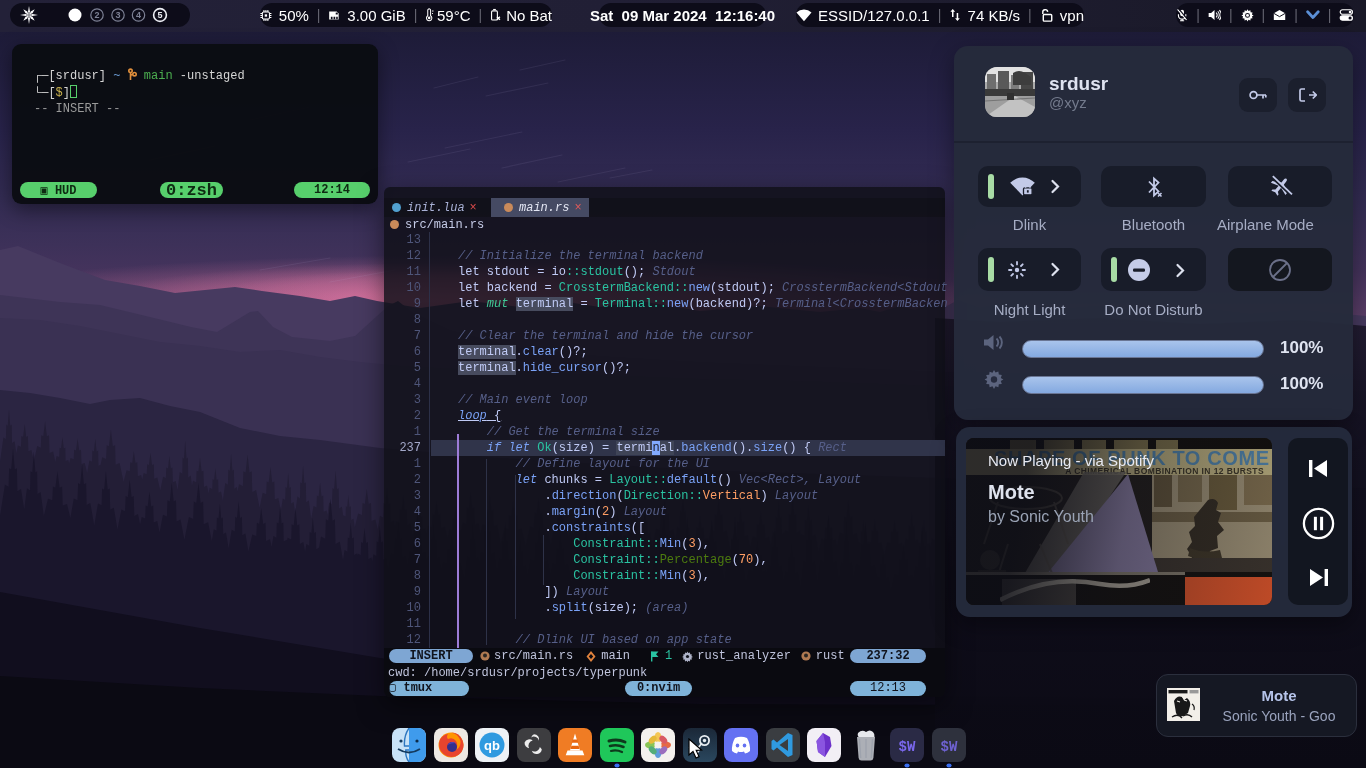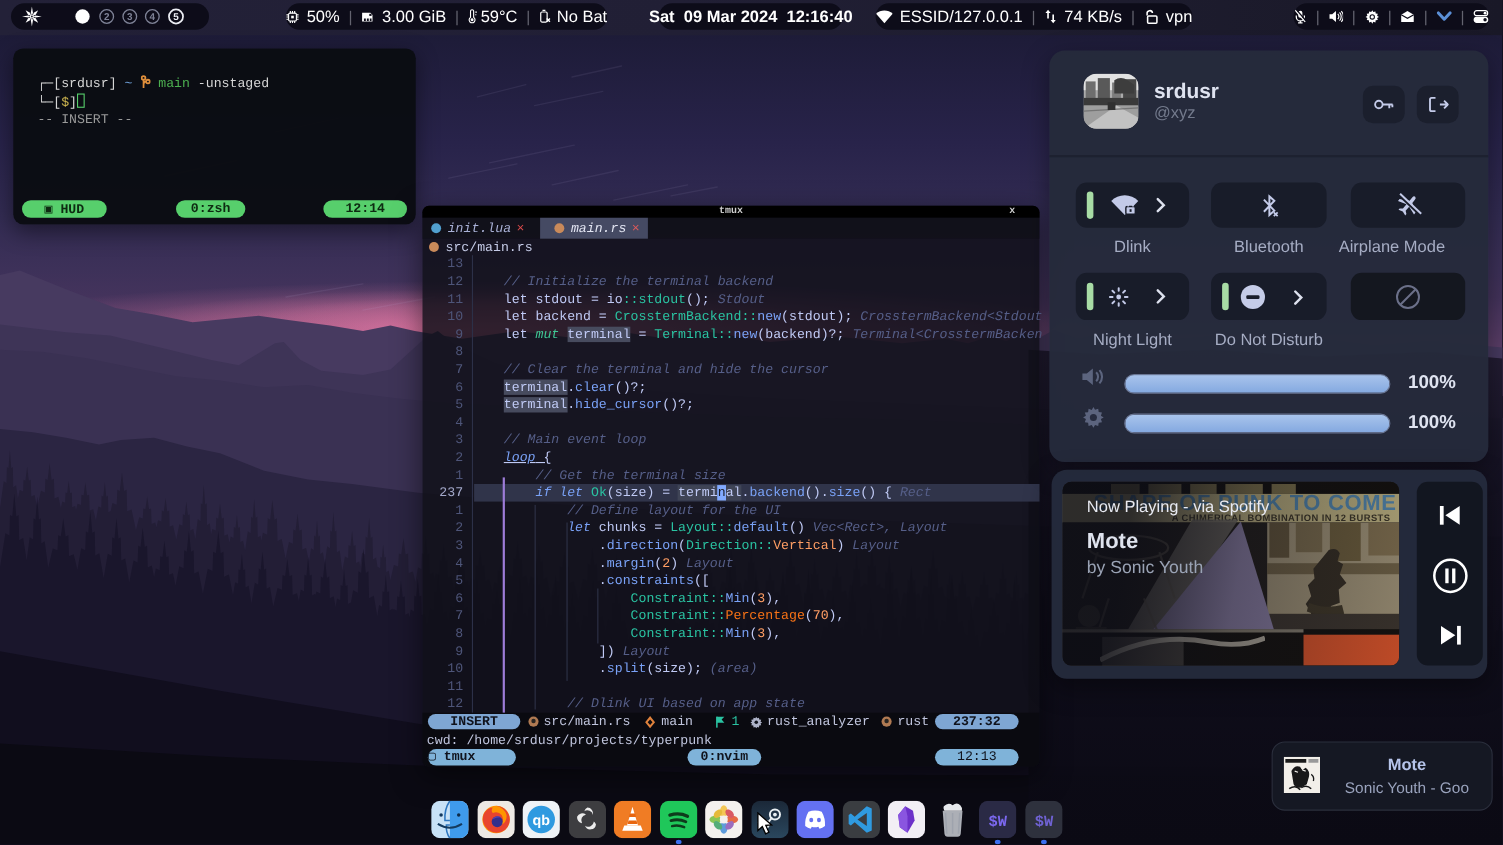--- a/index.html
+++ b/index.html
@@ -194,26 +194,25 @@
  <div class="abs" style="left:22px;top:24px;white-space:pre">┌─[srdusr] <span style="color:#6b9bd2">~</span> <svg width="9" height="13" viewBox="0 0 9 13" style="vertical-align:-2px">
           <g fill="none" stroke="#e08f3c" stroke-width="1.6">
             <circle cx="2.5" cy="2.8" r="1.7"></circle>
             <circle cx="6.5" cy="6.2" r="1.7"></circle>
             <path d="M2.5 4.5 V12 M2.5 9 Q2.5 6.2 4.8 6.2"></path>
           </g>
         </svg> <span style="color:#4caf50">main</span> -unstaged</div>
  <div class="abs" style="left:22px;top:41px;white-space:pre">└─[<span style="color:#cdb54f">$</span>]<span style="display:inline-block;width:7px;height:13px;border:1.3px solid #57cf6c;vertical-align:-2px"></span></div>
  <div class="abs" style="left:22px;top:58px;color:#9a9a9a">-- INSERT --</div>
  <div class="abs" style="left:8px;top:138px;width:77px;height:16px;background:#57cf6c;border-radius:8px;color:#0e2b12;font-weight:bold;font-size:12px;display:flex;align-items:center;justify-content:center">▣ HUD</div>
- <div class="abs" style="left:148px;top:138px;width:63px;height:16px;background:#57cf6c;border-radius:8px;color:#0e2b12;font-weight:bold;font-size:12px;display:flex;align-items:center;justify-content:center">0:zsh</div>
+ <div class="abs" style="left:148px;top:138px;width:63px;height:16px;background:#57cf6c;border-radius:8px;color:#0e2b12;font-weight:bold;font-size:17px;display:flex;align-items:center;justify-content:center">0:zsh</div>
  <div class="abs" style="left:282px;top:138px;width:76px;height:16px;background:#57cf6c;border-radius:8px;color:#0e2b12;font-weight:bold;font-size:12px;display:flex;align-items:center;justify-content:center">12:14</div>
 </div>
 
 <div id="nvim" class="abs mono" style="left:384px;top:187px;width:561px;height:510px;background:rgba(16,16,24,0.84);border-radius:6px;box-shadow:0 8px 26px rgba(0,0,0,0.5);font-size:12px;line-height:16px;color:#c0caf5">
- <div class="abs" style="left:0;top:0;width:561px;height:11px;background:#000;border-radius:6px 6px 0 0;color:#cfcfcf;font-size:9px;font-weight:bold;text-align:center;line-height:11px">tmux<span style="position:absolute;right:22px">x</span></div>
  <div class="abs" style="left:0;top:11px;width:561px;height:19px;background:rgba(13,13,19,0.5)">
   <div class="abs" style="left:8px;top:0px;height:19px;display:flex;align-items:center;font-style:italic;color:#a9b1d6">
    <span style="width:9px;height:9px;border-radius:50%;background:#51a0cf;display:inline-block;margin-right:6px"></span>init.lua <span style="color:#db4b4b;margin-left:5px">×</span>
   </div>
   <div class="abs" style="left:107px;top:0px;width:98px;height:19px;background:#454a63;display:flex;align-items:center;font-style:italic;color:#e3e6f3;padding-left:13px">
    <span style="width:9px;height:9px;border-radius:50%;background:#c98a5a;display:inline-block;margin-right:6px"></span>main.rs <span style="color:#e05a5a;margin-left:5px">×</span>
   </div>
  </div>
  <div class="abs" style="left:6px;top:30px;height:15px;display:flex;align-items:center;color:#c6cce8">
   <span style="width:9px;height:9px;border-radius:50%;background:#c98a5a;display:inline-block;margin-right:6px"></span>src/main.rs
@@ -266,21 +265,21 @@
 // Main event loop</i>
 <span style="text-decoration:underline"><i style="color:#7aa2f7">loop</i> {</span>
 <i style="color:#565f89">    // Get the terminal size</i>
     <i style="color:#7aa2f7">if let</i> <span style="color:#2ac3a2">Ok</span>(size) = <span style="background:#3f4456">termi<span style="background:#82aaff;color:#1a1b26">n</span>al</span>.<span style="color:#7aa2f7">backend</span>().<span style="color:#7aa2f7">size</span>() {<i style="color:#565f89"> Rect</i>
 <i style="color:#565f89">        // Define layout for the UI</i>
         <i style="color:#7aa2f7">let</i> chunks = <span style="color:#2ac3a2">Layout::</span><span style="color:#7aa2f7">default</span>()<i style="color:#565f89"> Vec&lt;Rect&gt;, Layout</i>
             .<span style="color:#7aa2f7">direction</span>(<span style="color:#2ac3a2">Direction::</span><span style="color:#ff9e64">Vertical</span>)<i style="color:#565f89"> Layout</i>
             .<span style="color:#7aa2f7">margin</span>(<span style="color:#ff9e64">2</span>)<i style="color:#565f89"> Layout</i>
             .<span style="color:#7aa2f7">constraints</span>([
                 <span style="color:#2ac3a2">Constraint::</span><span style="color:#7aa2f7">Min</span>(<span style="color:#ff9e64">3</span>),
-                <span style="color:#2ac3a2">Constraint::</span><span style="color:#f97316">Percentage</span>(<span style="color:#ff9e64">70</span>),
+                <span style="color:#2ac3a2">Constraint::</span><span style="color:#4d7c0f">Percentage</span>(<span style="color:#ff9e64">70</span>),
                 <span style="color:#2ac3a2">Constraint::</span><span style="color:#7aa2f7">Min</span>(<span style="color:#ff9e64">3</span>),
             ])<i style="color:#565f89"> Layout</i>
             .<span style="color:#7aa2f7">split</span>(size);<i style="color:#565f89"> (area)</i>
 
 <i style="color:#565f89">        // Dlink UI based on app state</i></div>
 
  <div class="abs" style="left:0;top:461px;width:561px;height:49px;background:rgba(10,10,16,0.9);border-radius:0 0 6px 6px">
   <div class="abs" style="left:5px;top:1px;width:84px;height:14px;background:#7ea6d3;border-radius:7px;color:#10131c;font-weight:bold;text-align:center;font-size:12px;line-height:14px">INSERT</div>
   <div class="abs" style="left:96px;top:1px;height:14px;line-height:14px;color:#c0c5dd;font-size:12px;display:flex;align-items:center">
    <svg width="10" height="10" viewBox="0 0 10 10">

